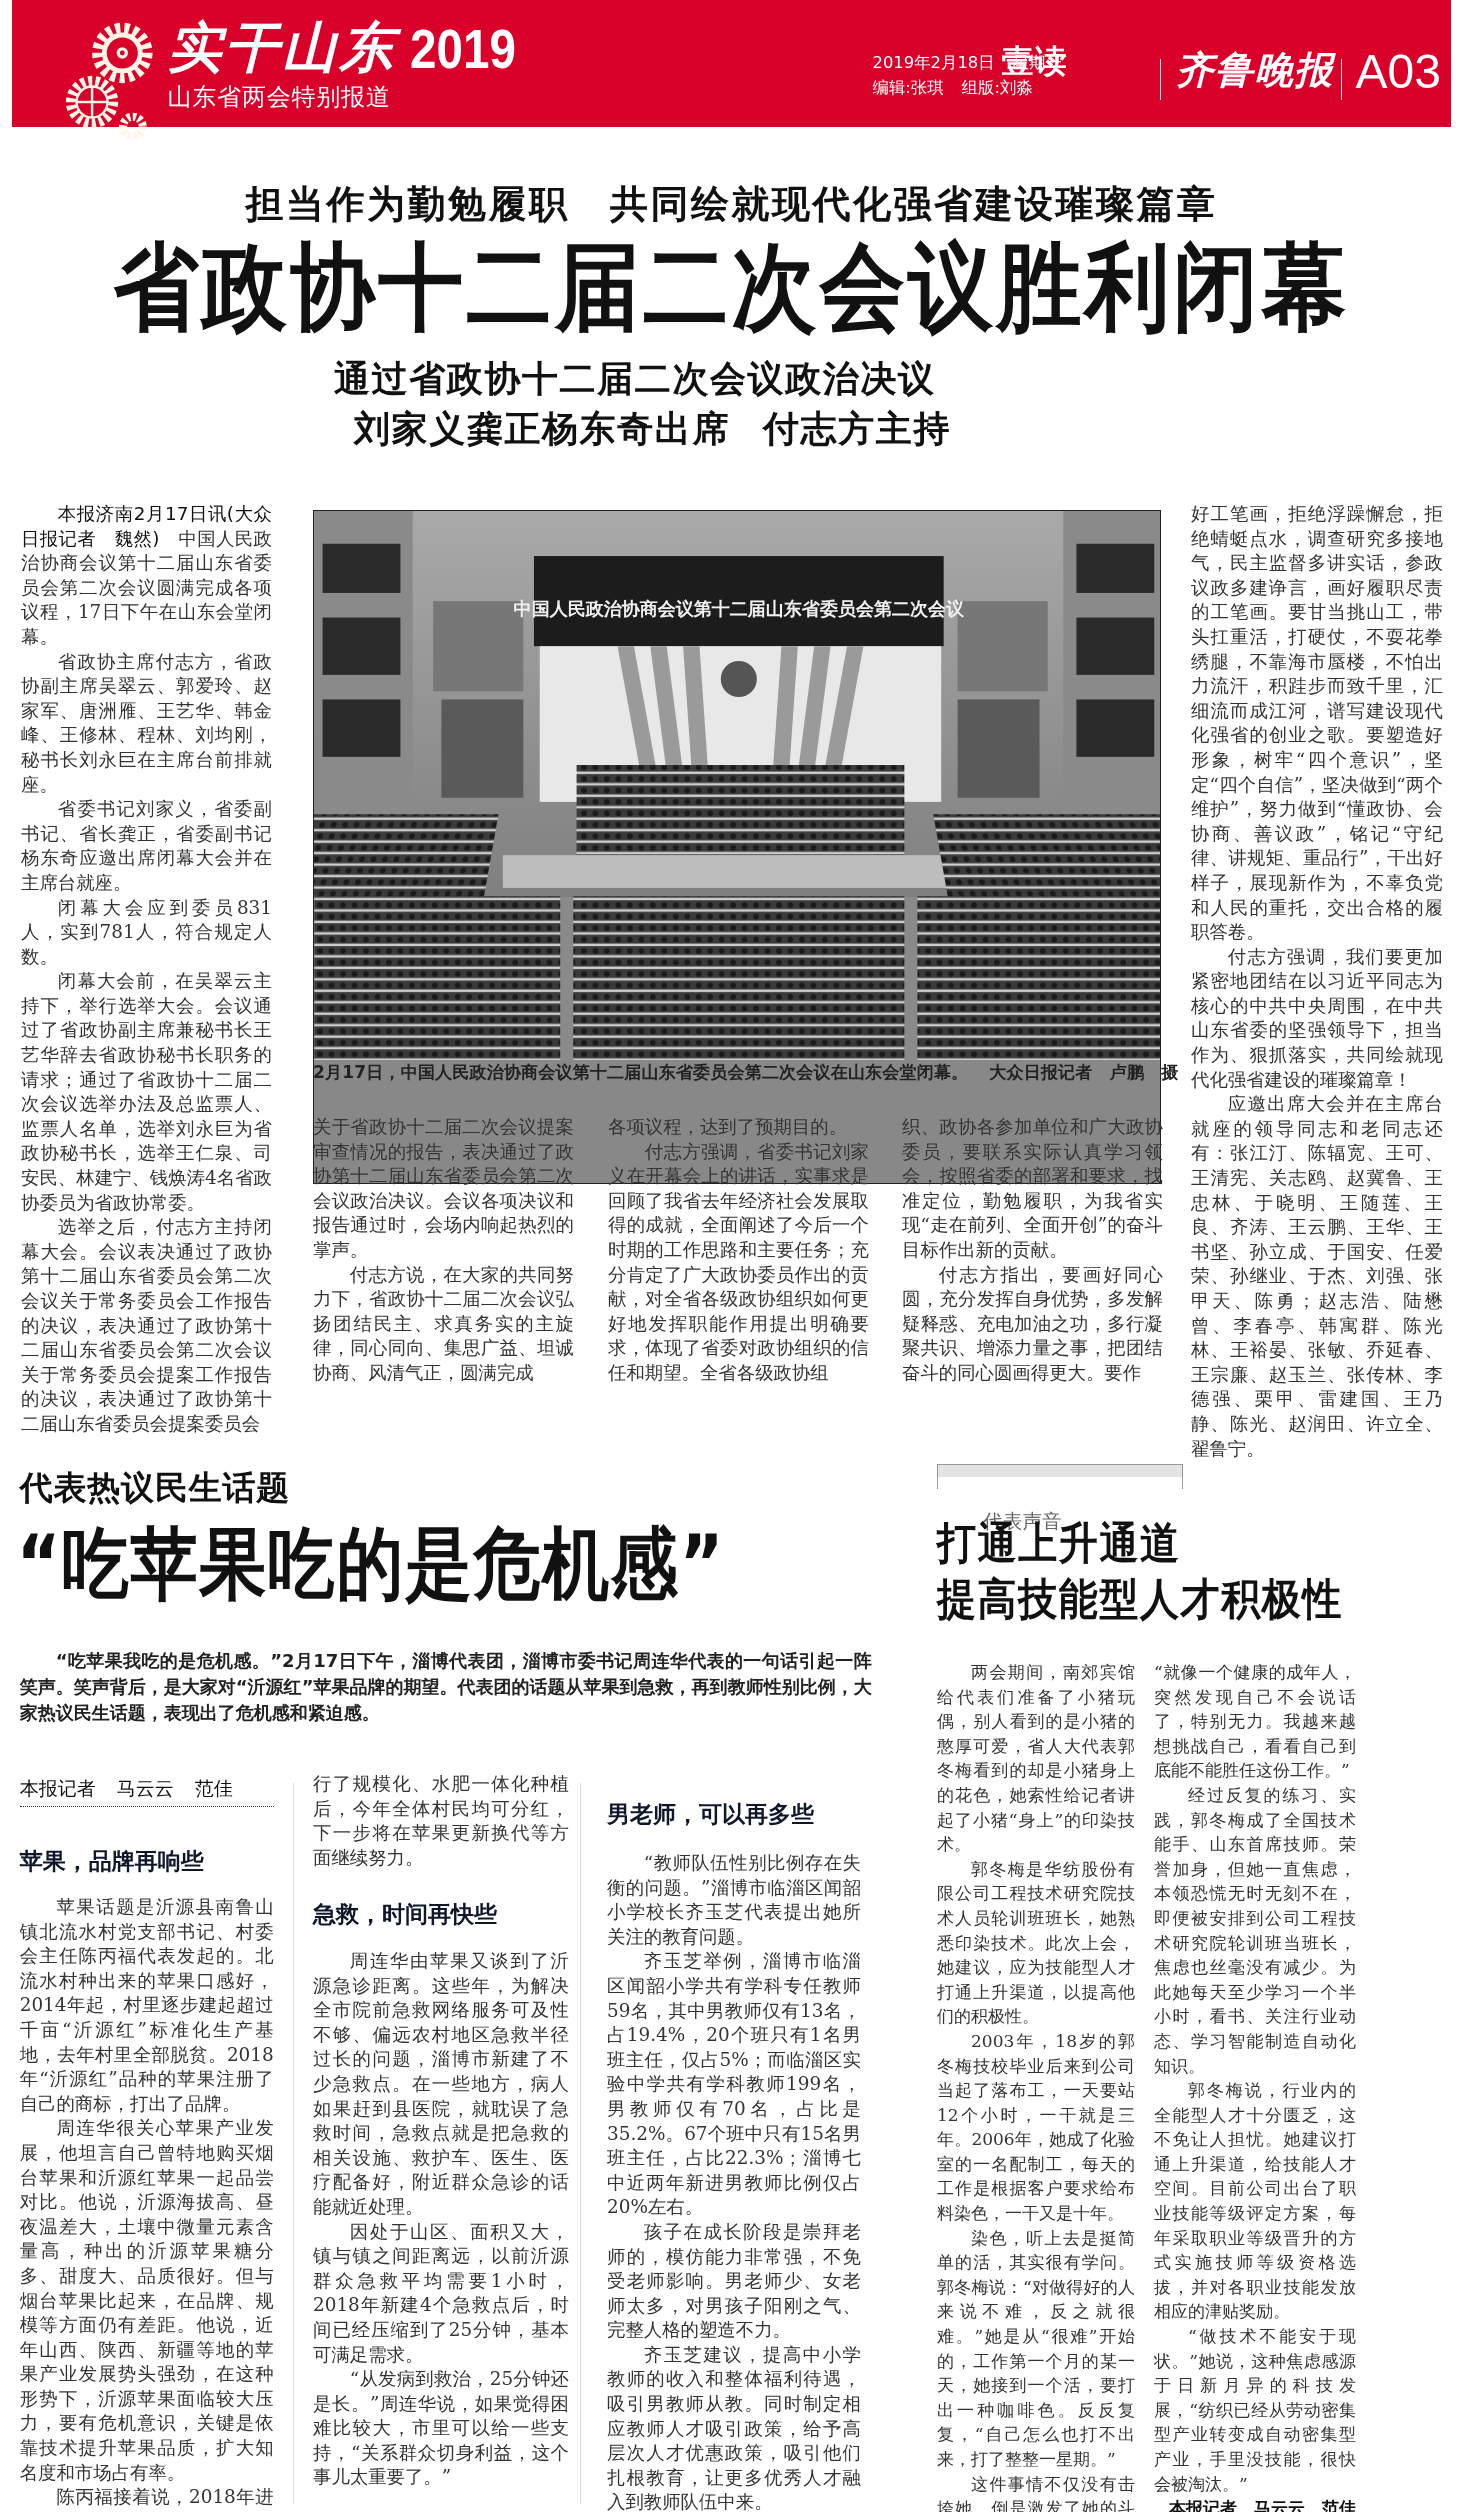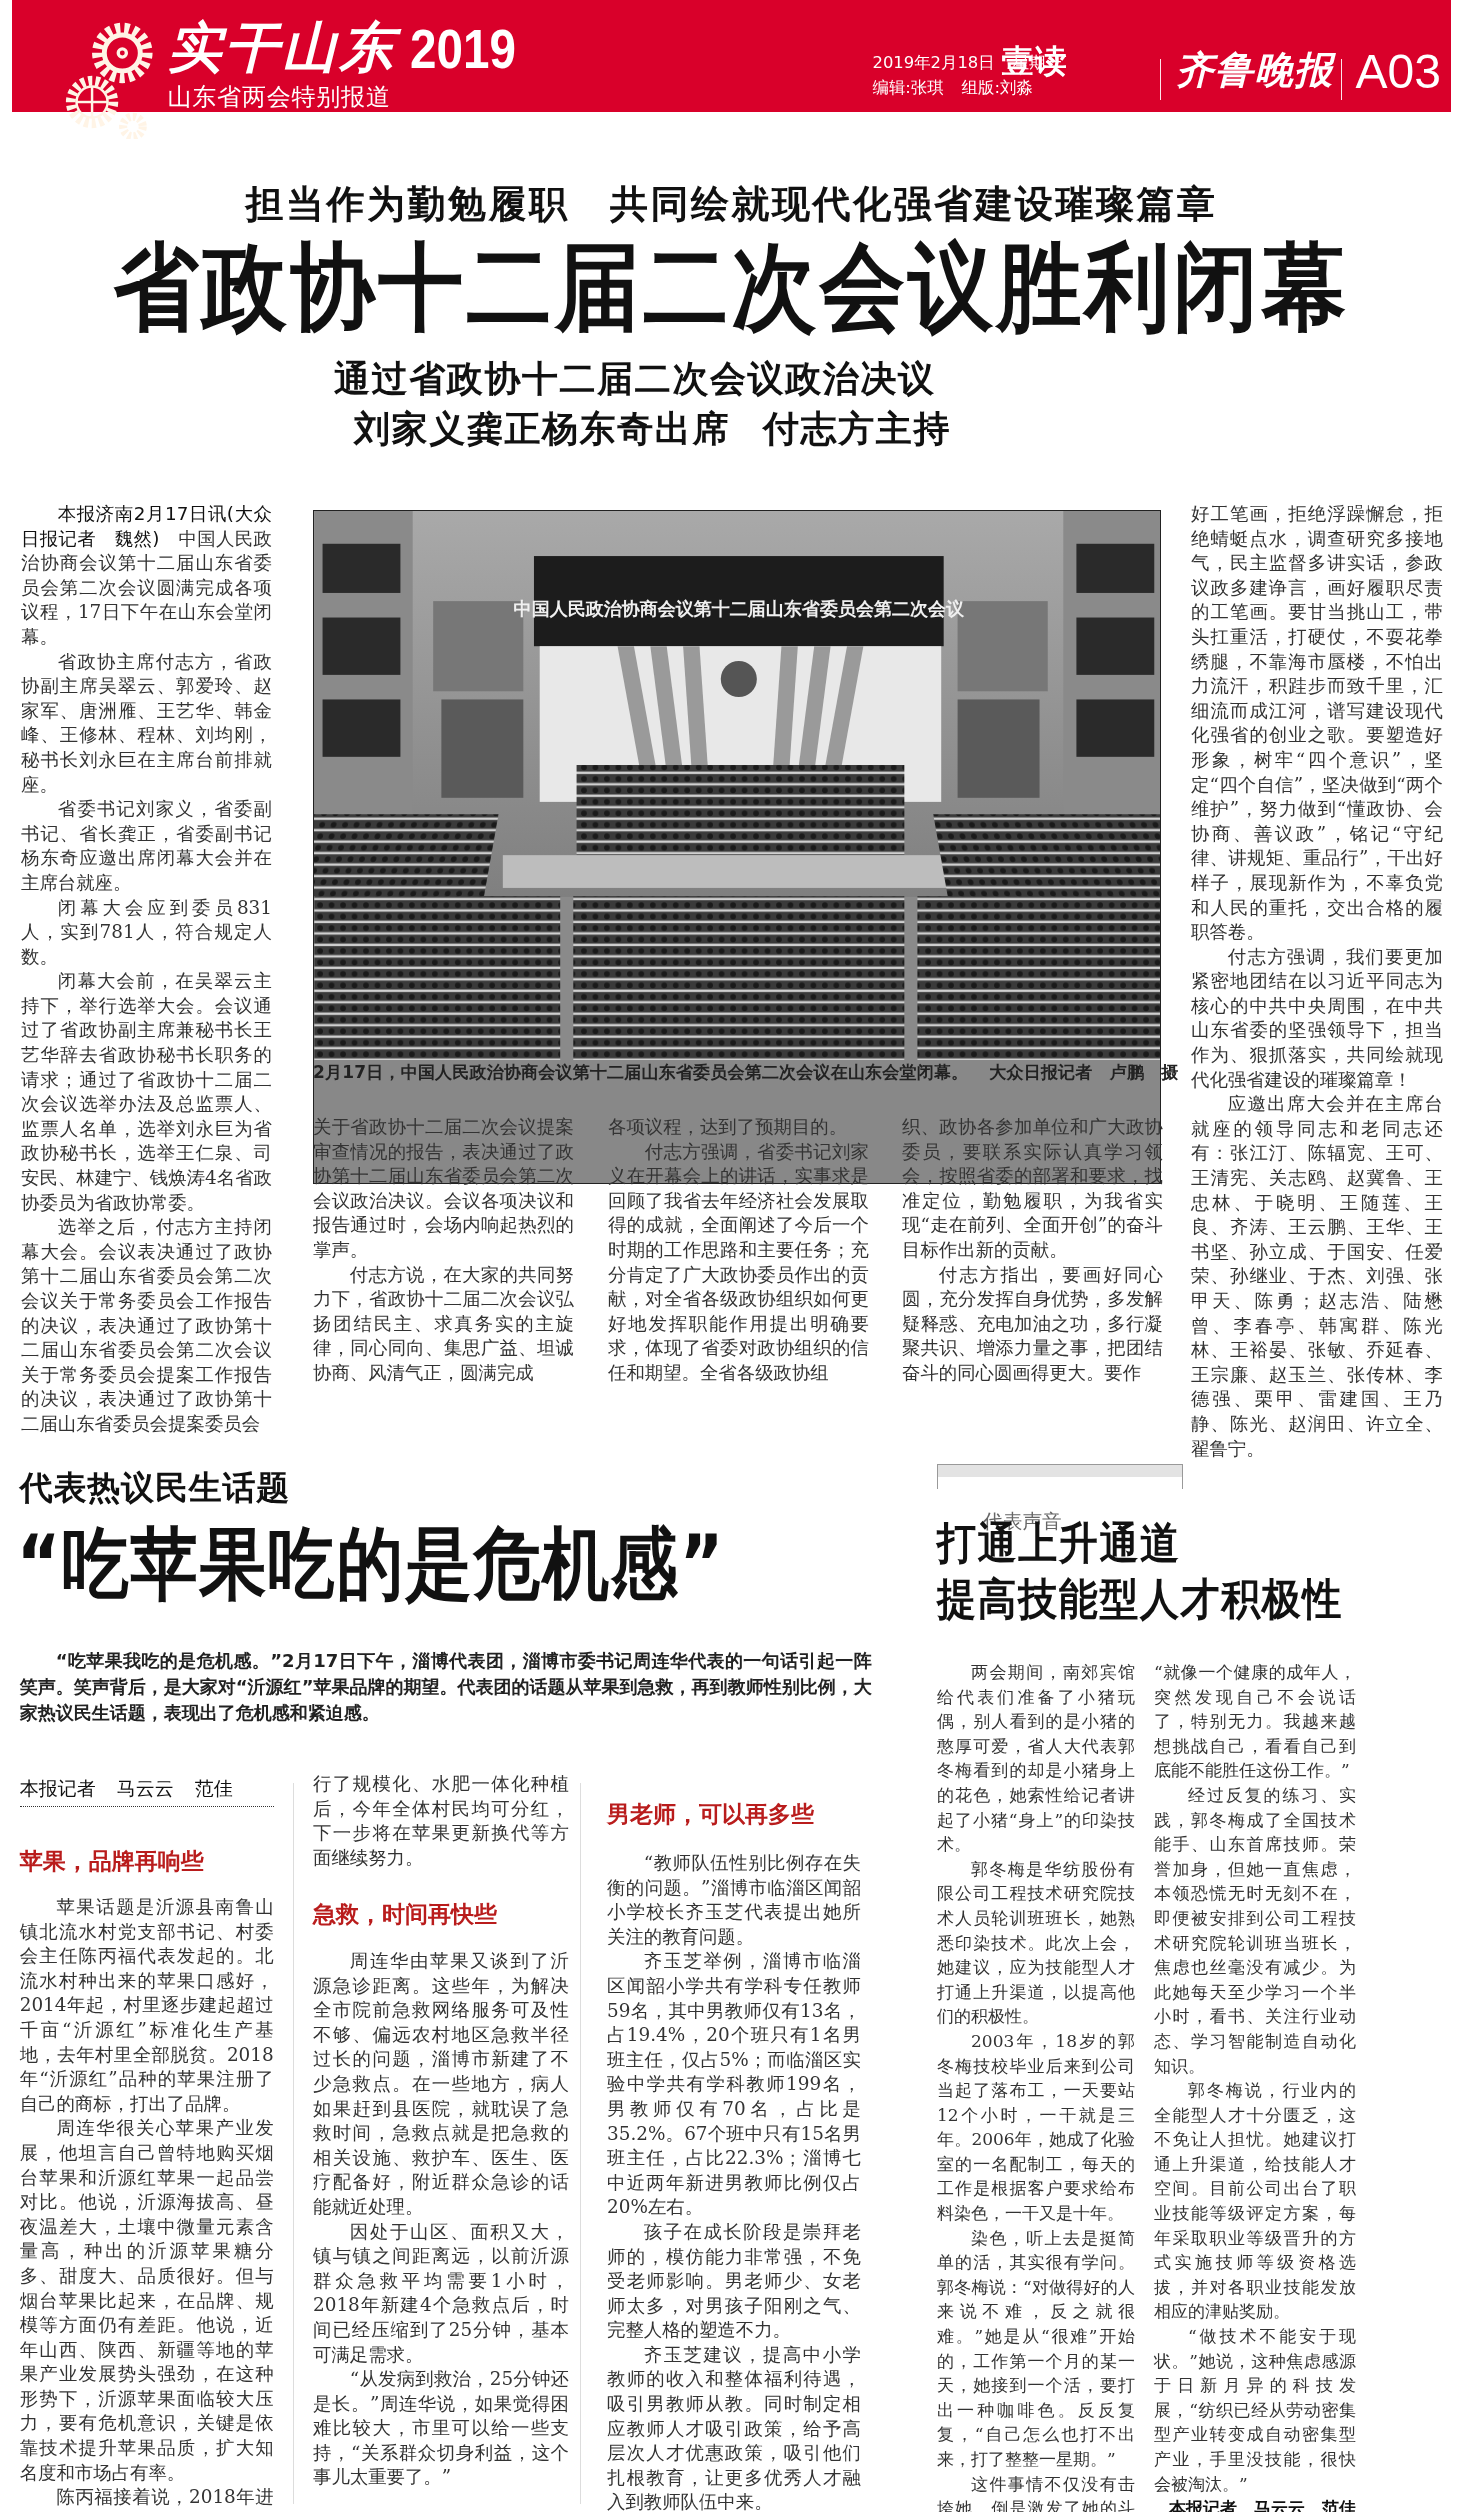--- a/index.html
+++ b/index.html
@@ -1,20 +1,20 @@
 <!DOCTYPE html>
 <html style="font-size:13px"><head>
 <meta charset="utf-8">
 <style>
   * { box-sizing: border-box; margin: 0; padding: 0; }
   html, body { width: 1463px; height: 2512px; background: #ffffff; overflow: hidden; }
   body { position: relative; font-family: "DejaVu Sans", sans-serif; color: #111; }
 
   
-  .masthead { position: absolute; left: 11.5px; top: 0; width: 1439px; height: 112px; background: #d9002a; }
+  .masthead { position: absolute; left: 11.5px; top: 0; width: 1439px; height: 127px; background: #d9002a; }
   .gears { position: absolute; left: 49px; top: 16.4px; width: 94px; height: 123px; }
   .brand-title { position: absolute; left: 156px; top: 19.7px; font-family: "DejaVu Serif", serif; font-weight: bold; font-style: italic; font-size: 54px; color: #fff; letter-spacing: 3.3px; line-height: 1; }
   .brand-year { position: absolute; left: 398px; top: 21px; font-family: "Liberation Sans", sans-serif; font-weight: bold; font-size: 56px; color: #fff; line-height: 1; transform: scaleX(0.85); transform-origin: left; }
   .brand-sub { position: absolute; left: 156px; top: 85px; font-family: "DejaVu Sans", sans-serif; font-size: 24px; color: #fff; letter-spacing: 0.8px; line-height: 1; }
   .meta { position: absolute; left: 861px; top: 51px; color: #fff; font-size: 16.4px; line-height: 24.6px; font-family: "DejaVu Sans", sans-serif; }
   .meta .row { white-space: nowrap; }
   .meta .gap { display: inline-block; width: 18px; }
   .section-tag { position: absolute; left: 990px; top: 45px; color: #fff; font-size: 32px; font-weight: bold; line-height: 1; letter-spacing: 1.6px; }
   .vsep { position: absolute; top: 59px; width: 1.6px; height: 41px; background: #fff; opacity: .9; }
   .paper-name { position: absolute; left: 1164px; top: 51px; color: #fff; font-family: "DejaVu Serif", serif; font-style: italic; font-weight: bold; font-size: 38px; line-height: 1; letter-spacing: 1.6px; }
@@ -35,21 +35,21 @@
 
   
   .photo-frame { position: absolute; left: 313px; top: 510px; width: 848px; height: 674px; border: 1.6px solid #222; background: #888; overflow: hidden; }
   .photo-caption { position: absolute; left: 313px; top: 1061px; width: 848px; font-size: 17px; font-weight: bold; color: #222; letter-spacing: 0.2px; white-space: nowrap; }
   .photo-caption .gap { display:inline-block; width: 21px; }
   .lower-kicker { position: absolute; left: 19.7px; top: 1471px; font-size: 33px; font-weight: bold; line-height: 1; letter-spacing: 0.8px; }
   .lower-headline { position: absolute; left: 16.4px; top: 1525px; font-size: 67px; font-weight: bold; line-height: 1; letter-spacing: 1.6px; transform: scaleY(1.18); transform-origin: top; }
   .lower-lead { position: absolute; left: 19.7px; top: 1648px; width: 852px; font-size: 18px; line-height: 26px; font-weight: bold; color: #222; text-indent: 2em; text-align: justify; }
   .byline { position: absolute; left: 19.7px; top: 1779px; width: 254px; font-size: 19px; line-height: 1; padding-bottom: 8.2px; border-bottom: 1.6px dotted #333; }
   .byline .gap, .byline2 .gap { display:inline-block; width: 21px; }
-  .subhead { position: absolute; font-size: 23px; font-weight: bold; line-height: 1; color: #b91c1c; }
+  .subhead { position: absolute; font-size: 23px; font-weight: bold; line-height: 1; color: #0f172a; }
 
   .col-rule { position: absolute; top: 1783px; width: 0.8px; height: 721px; background: #ddd; }
 
   
   .voice-tag { position: absolute; left: 937px; top: 1464px; width: 246px; height: 24.6px; border: 0.8px solid #999; border-bottom: none; }
   .voice-tag .bar { height: 12.3px; background: #e3e3e3; }
   .voice-tag .label { position: absolute; left: 45px; top: 3px; font-size: 19.7px; color: #666; line-height: 1; margin-top: 44px; }
   .right-headline { position: absolute; left: 937px; font-size: 39px; font-weight: bold; line-height: 1; letter-spacing: 1.6px; transform: scaleY(1.12); transform-origin: top; }
   .byline2 { font-family: "DejaVu Sans", sans-serif; font-weight: bold; color: #111; text-align: right; text-indent: 0 !important; }
 </style>

